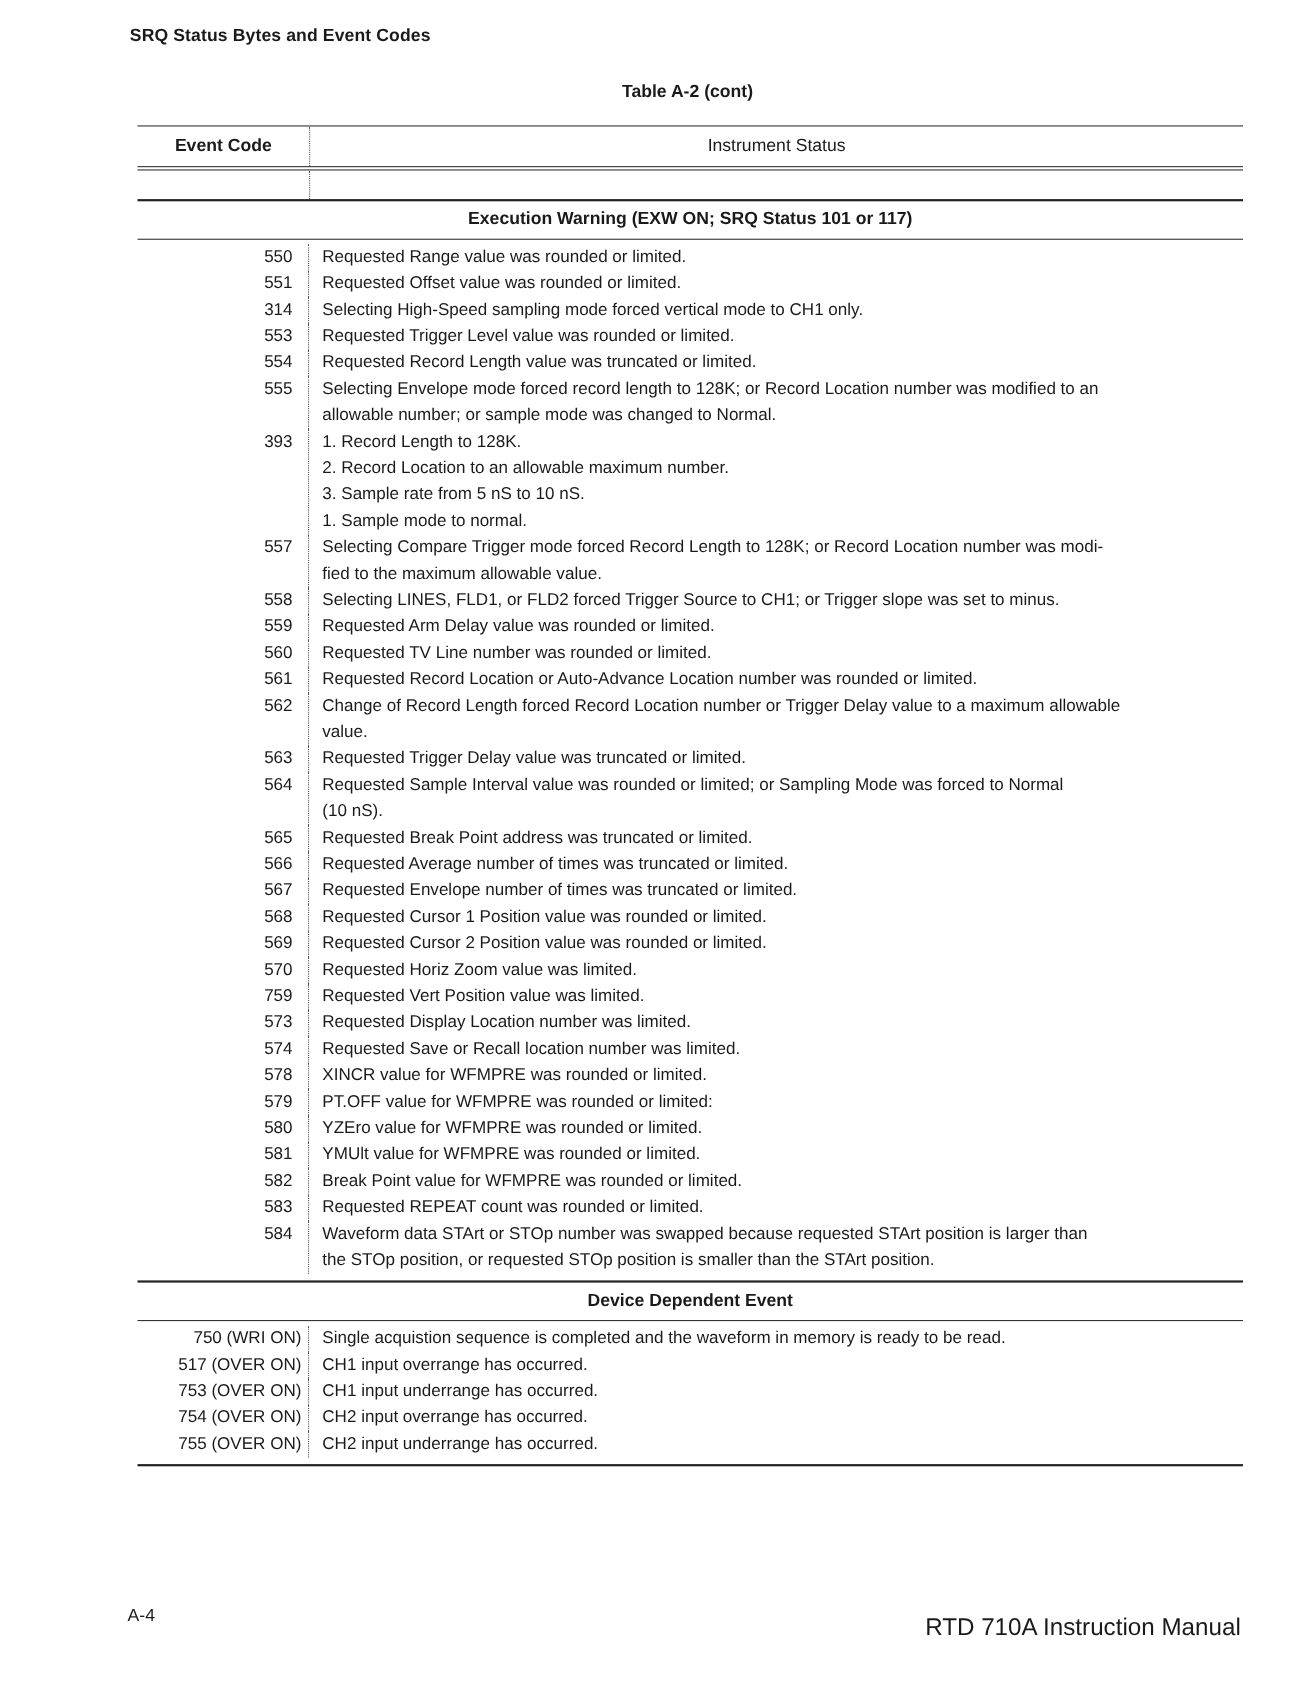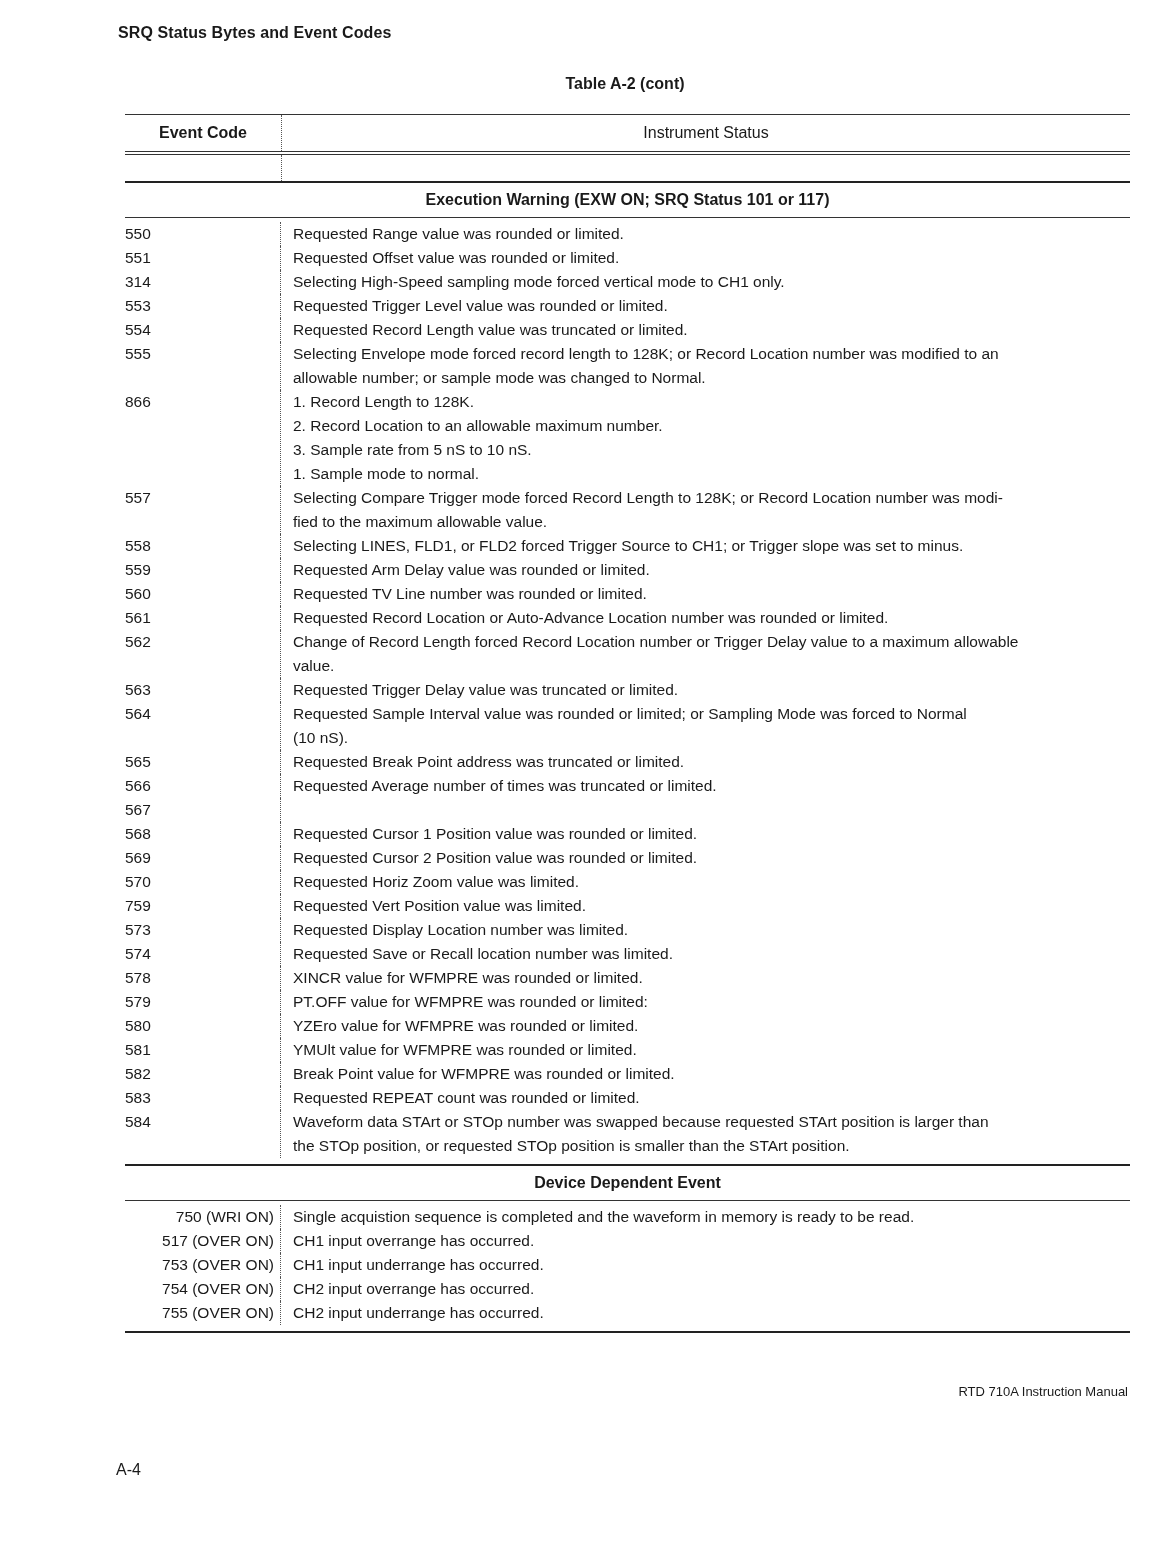--- a/index.html
+++ b/index.html
@@ -24,26 +24,26 @@
   .hdr-row .c1 { width: 156px; text-align: center; font-weight: bold; font-size: 16px; border-right: 1px dotted #555; height: 100%; display: flex; align-items: center; justify-content: center; }
   .hdr-row .c2 { flex: 1; text-align: center; font-weight: normal; font-size: 16px; }
   .spacer-row { display: flex; height: 26px; }
   .spacer-row .c1 { width: 156px; border-right: 1px dotted #555; }
   .group-title {
     height: 34px; line-height: 34px; text-align: center;
     font-weight: bold; font-size: 16px;
   }
   .rows { display: flex; flex-direction: column; padding: 4px 0 6px 0; }
   .row { display: flex; font-size: 15.5px; line-height: 24px; }
-  .row .code { width: 156px; flex: none; text-align: left; padding-right: 14px; box-sizing: border-box; border-right: 1px dotted #555; }
+  .row .code { width: 156px; flex: none; text-align: right; padding-right: 14px; box-sizing: border-box; border-right: 1px dotted #555; }
   .row .code.right { text-align: right; padding-right: 6px; }
   .row .desc { flex: 1; padding-left: 12px; text-align: justify; }
   .row .desc .line { display: block; }
   .footer-left { position: absolute; left: 116px; top: 1461px; font-size: 16px; }
-  .footer-right { position: absolute; right: 48px; top: 1384px; font-size: 13px; }
+  .footer-right { position: absolute; right: 48px; top: 1466px; font-size: 22px; }
 </style>
 </head>
 <body>
 
 <div class="section-title">SRQ Status Bytes and Event Codes</div>
 <div class="table-caption">Table A-2 (cont)</div>
 
 <div class="tbl">
   <div class="rule-thin"></div>
   <div class="hdr-row">
@@ -93,21 +93,21 @@
           </div>
         </div>
         <div class="row">
           <div class="code">555</div>
           <div class="desc">
             <span class="line">Selecting Envelope mode forced record length to 128K; or Record Location number was modified to an</span>
             <span class="line">allowable number; or sample mode was changed to Normal.</span>
           </div>
         </div>
         <div class="row">
-          <div class="code">866</div>
+          <div class="code">393</div>
           <div class="desc">
             <span class="line">1. Record Length to 128K.</span>
             <span class="line">2. Record Location to an allowable maximum number.</span>
             <span class="line">3. Sample rate from 5 nS to 10 nS.</span>
             <span class="line">1. Sample mode to normal.</span>
           </div>
         </div>
         <div class="row">
           <div class="code">557</div>
           <div class="desc">
@@ -166,20 +166,23 @@
           </div>
         </div>
         <div class="row">
           <div class="code">566</div>
           <div class="desc">
             <span class="line">Requested Average number of times was truncated or limited.</span>
           </div>
         </div>
         <div class="row">
           <div class="code">567</div>
+          <div class="desc">
+            <span class="line">Requested Envelope number of times was truncated or limited.</span>
+          </div>
         </div>
         <div class="row">
           <div class="code">568</div>
           <div class="desc">
             <span class="line">Requested Cursor 1 Position value was rounded or limited.</span>
           </div>
         </div>
         <div class="row">
           <div class="code">569</div>
           <div class="desc">

